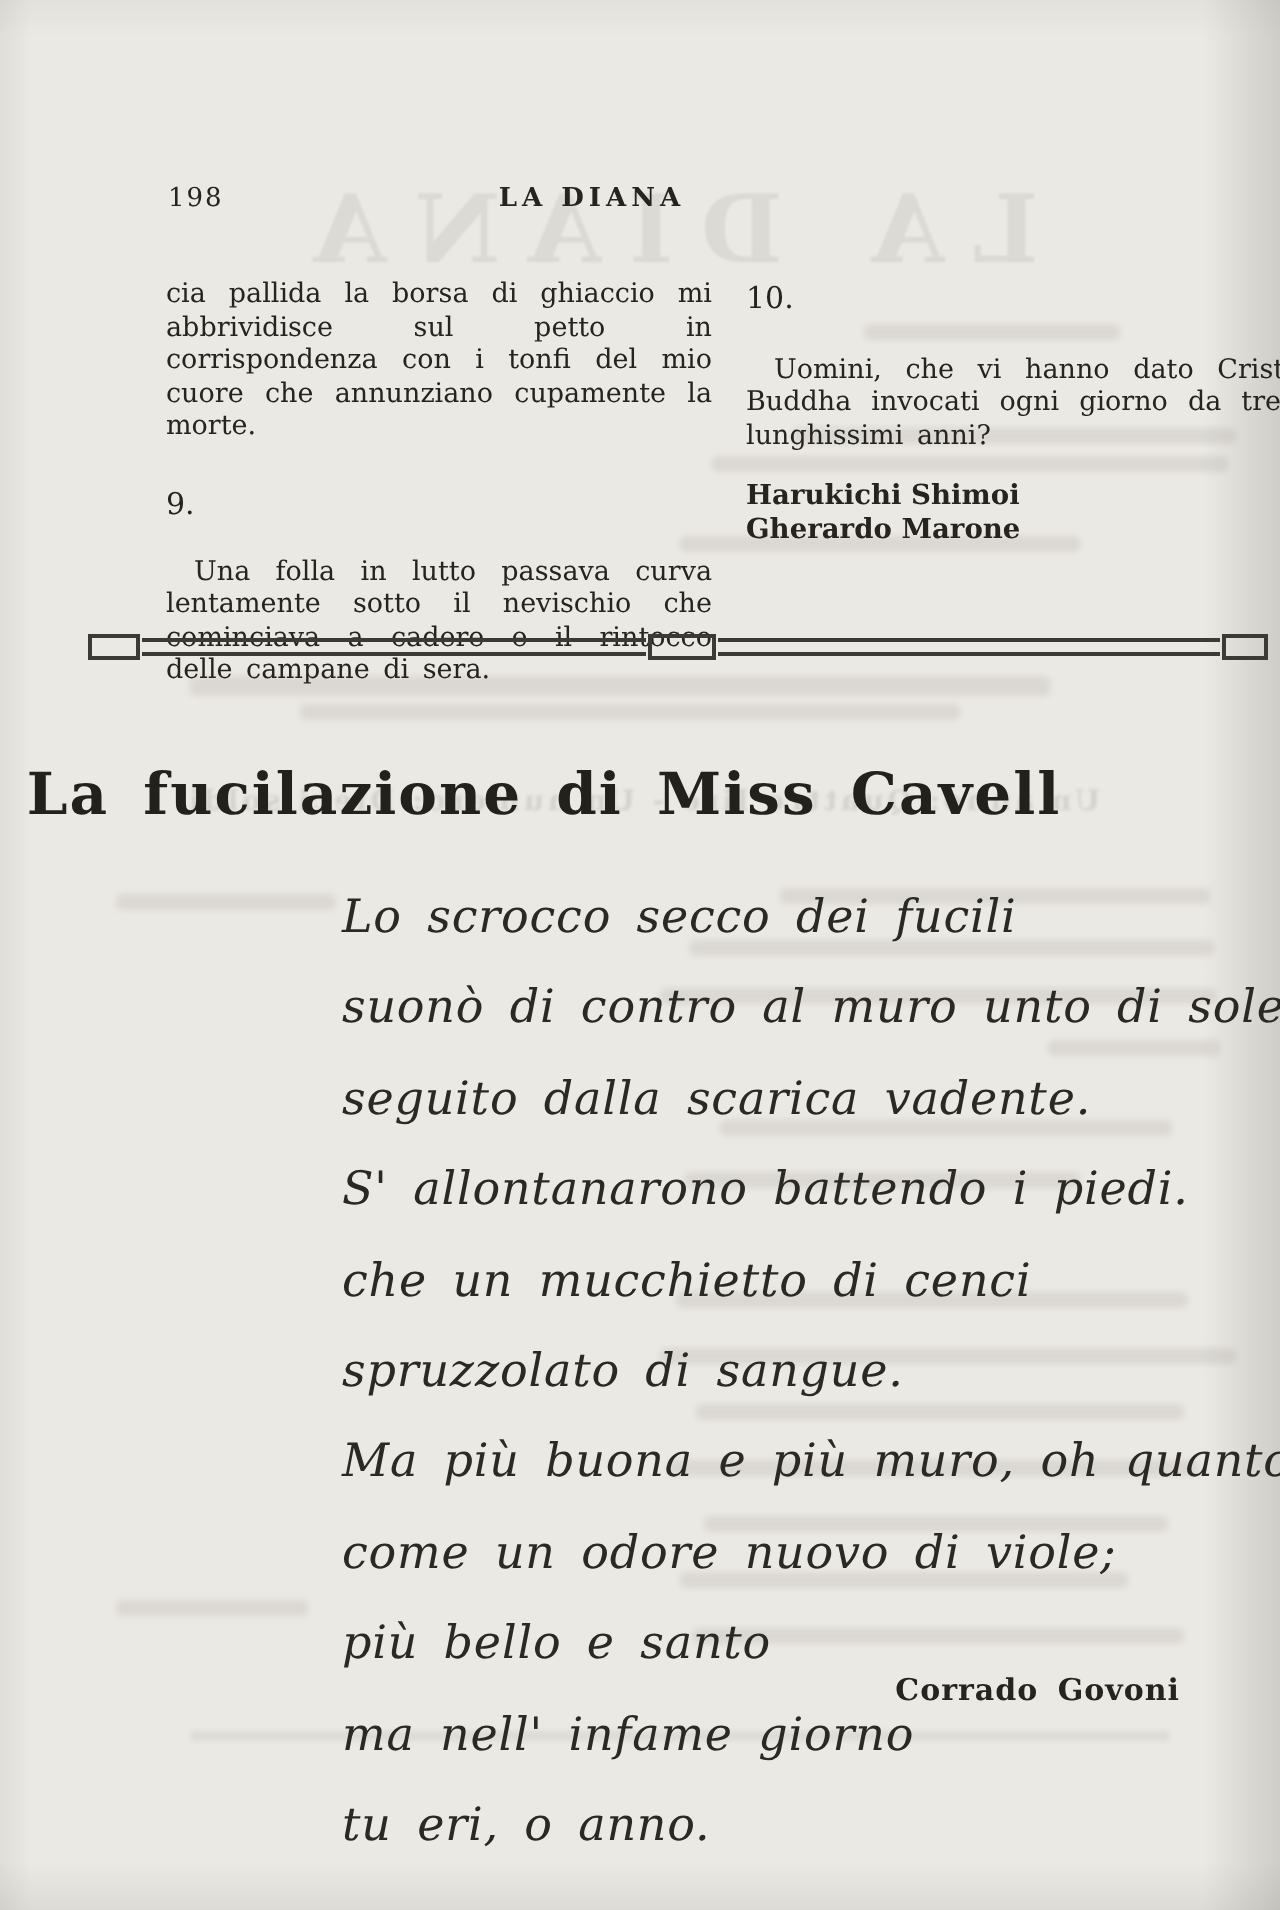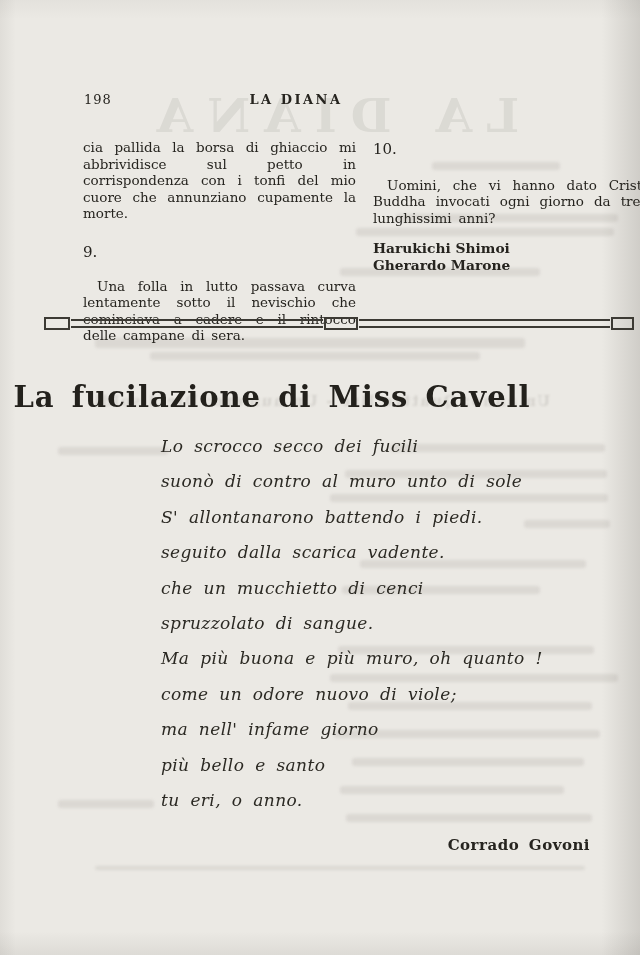--- a/index.html
+++ b/index.html
@@ -63,22 +63,22 @@
   .div-seg{flex:1;height:5px;border-top:2px solid #3c3a34;border-bottom:2px solid #3c3a34;margin:0 1px;}
 
   
   .poem-title{
     position:absolute;top:361px;left:0;width:544px;text-align:center;
     font-size:29px;font-weight:bold;letter-spacing:1px;color:#23211c;
     word-spacing:6px;
   }
   .poem{position:absolute;top:430px;left:155px;width:420px;}
   .poem-line{
-    margin:6px;height:29.4px;
-    font-style:italic;font-size:17px;letter-spacing:0.4px;word-spacing:5px;
+    margin:16px;height:29.4px;
+    font-style:italic;font-size:23px;letter-spacing:0.4px;word-spacing:5px;
     color:#2b2923;white-space:nowrap;
   }
   .poem-author{
     position:absolute;top:836px;left:0;width:590px;text-align:right;
     font-size:15px;font-weight:bold;letter-spacing:0.5px;word-spacing:4px;
   }
 </style>
 </head>
 <body>
 
@@ -134,26 +134,26 @@
     <span class="div-rect mid"></span>
     <span class="div-seg"></span>
     <span class="div-rect right"></span>
   </div>
 
   <h1 class="poem-title">La fucilazione di Miss Cavell</h1>
 
   <div class="poem">
     <p class="poem-line">Lo scrocco secco dei fucili</p>
     <p class="poem-line">suonò di contro al muro unto di sole</p>
+    <p class="poem-line">seguito dalla scarica vadente.</p>
     <p class="poem-line">S' allontanarono battendo i piedi.</p>
-    <p class="poem-line">seguito dalla scarica vadente.</p>
     <p class="poem-line">che un mucchietto di cenci</p>
     <p class="poem-line">spruzzolato di sangue.</p>
     <p class="poem-line">Ma più buona e più muro, oh quanto !</p>
     <p class="poem-line">come un odore nuovo di viole;</p>
+    <p class="poem-line">più bello e santo</p>
     <p class="poem-line">ma nell' infame giorno</p>
-    <p class="poem-line">più bello e santo</p>
     <p class="poem-line">tu eri, o anno.</p>
   </div>
 
   <div class="poem-author">Corrado Govoni</div>
 
 </div>
 
 </body></html>

